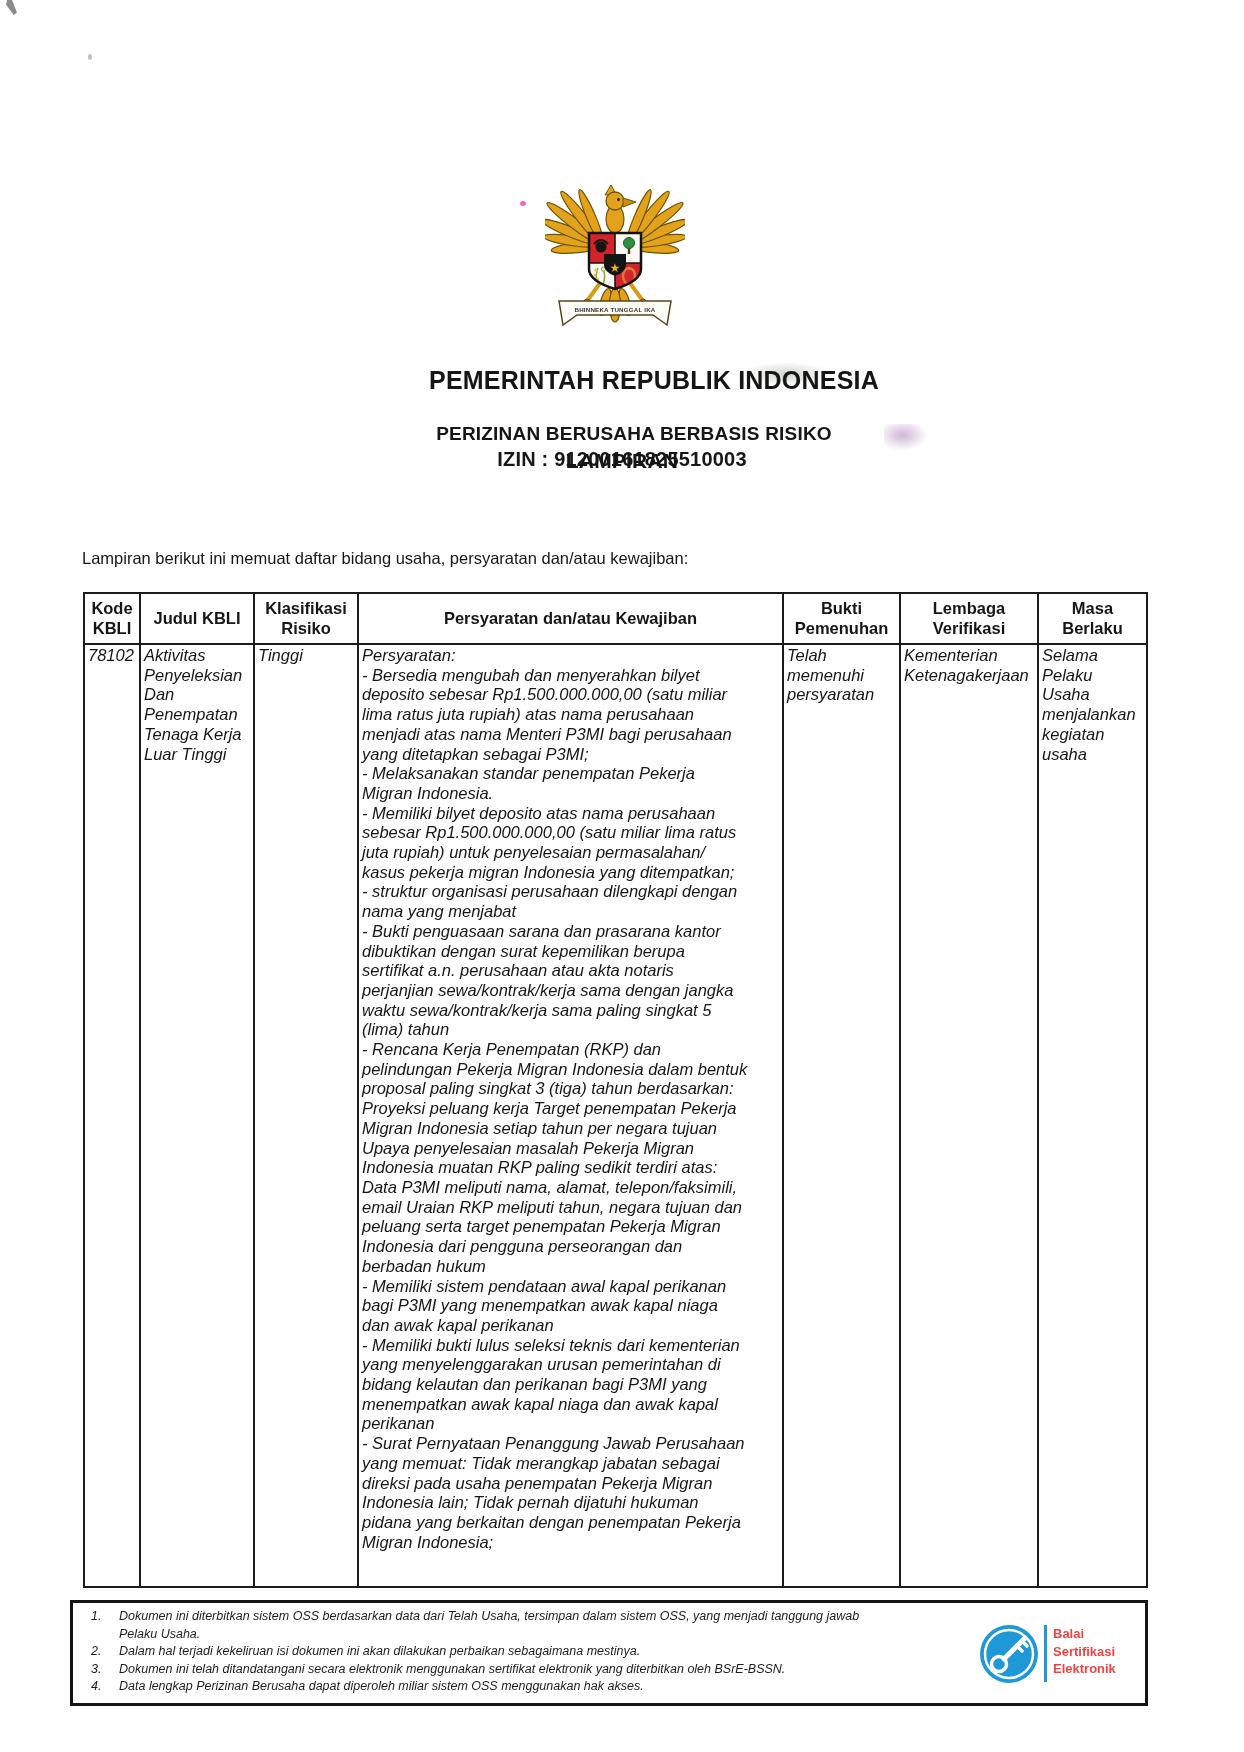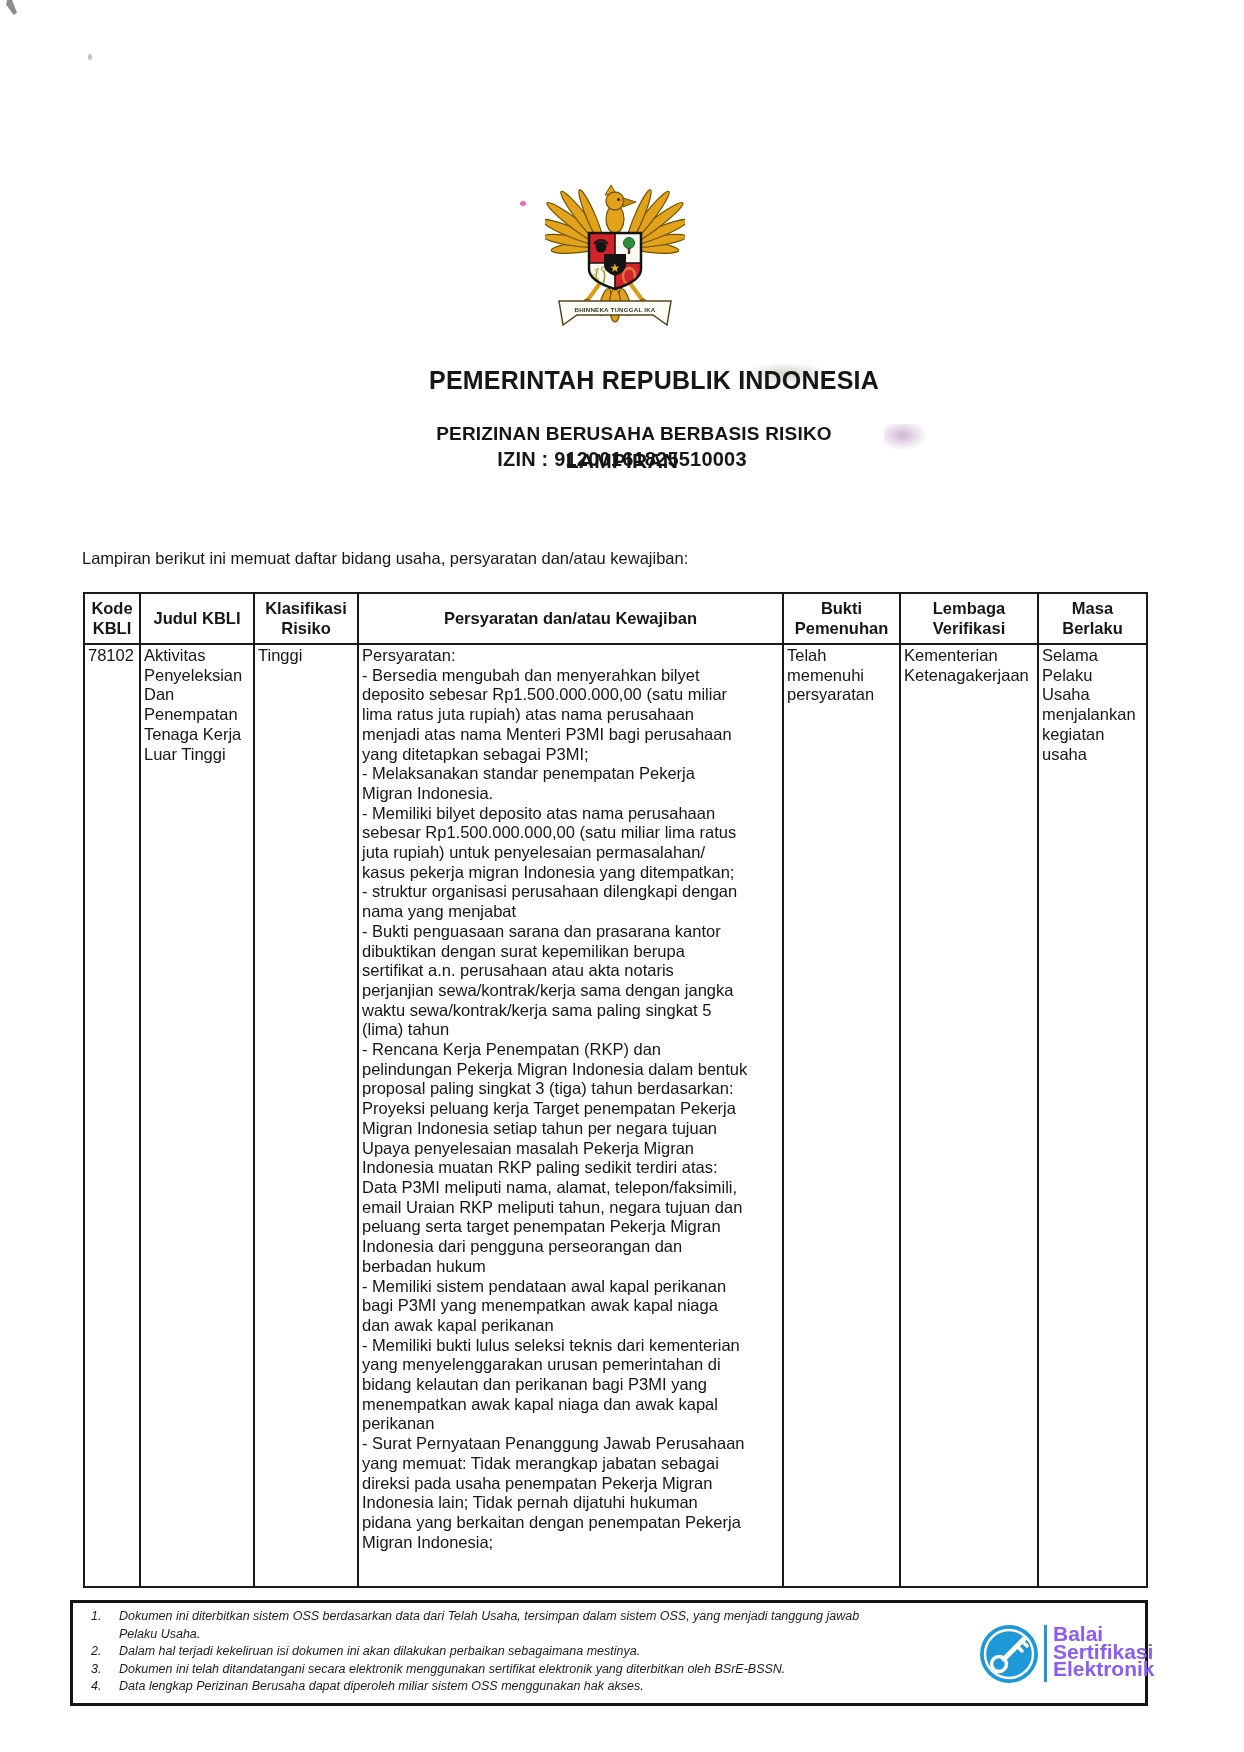--- a/index.html
+++ b/index.html
@@ -22,36 +22,36 @@
   }
   table.kbli th, table.kbli td { border:2px solid #1b1b1b; }
   table.kbli th {
     font-size:16.5px; font-weight:bold; text-align:center; vertical-align:middle;
     white-space:pre-line; line-height:1.17; padding:2px 1px; height:45px;
   }
   table.kbli td {
     font-size:16.5px; line-height:19.7px; vertical-align:top;
     white-space:pre-line; padding:1px 1px 0 3px; overflow:visible;
   }
-  tr.bodyrow { height:943px; }
+  tr.bodyrow { height:943px;font-style:italic; }
 
   .notes-box {
     position:absolute; left:70px; top:1600px; width:1078px; height:106px;
     border:3px solid #141414; box-sizing:border-box;
   }
   .notes { position:absolute; left:12px; top:5px; width:888px; }
   .note { display:flex; font-style:italic; font-size:12.5px; line-height:17.5px; color:#1d1d1d; }
   .note-num { width:28px; flex:none; padding-left:6px; }
   .note-text { white-space:pre-line; }
 
   .bse-circle { position:absolute; left:905px; top:20px; width:62px; height:62px; }
   .bse-bar { position:absolute; left:971px; top:22px; width:3px; height:57px; background:#1e98d7; }
   .bse-text {
-    position:absolute; left:980px; top:22px; font-weight:bold; font-size:21px;
-    line-height:17.5px; color:#8b5cf6; white-space:pre-line; font-style:normal;
+    position:absolute; left:980px; top:22px; font-weight:bold; font-size:13px;
+    line-height:17.5px; color:#ef4444; white-space:pre-line; font-style:normal;
   }
 
   .artifact { position:absolute; pointer-events:none; }
   .art-corner { left:6px; top:0px; width:11px; height:15px; background:rgba(45,45,45,.55);
     clip-path:polygon(10% 0,55% 0,100% 85%,70% 100%,0 30%); }
   .art-dot { left:520px; top:201px; width:6px; height:5px; background:rgba(219,44,165,.7);
     border-radius:50%; filter:blur(.4px); }
   .art-smudge { left:742px; top:362px; width:88px; height:24px;
     background:radial-gradient(ellipse at 50% 50%, rgba(128,142,118,.38), rgba(128,142,118,0) 70%);
     filter:blur(1px); }

